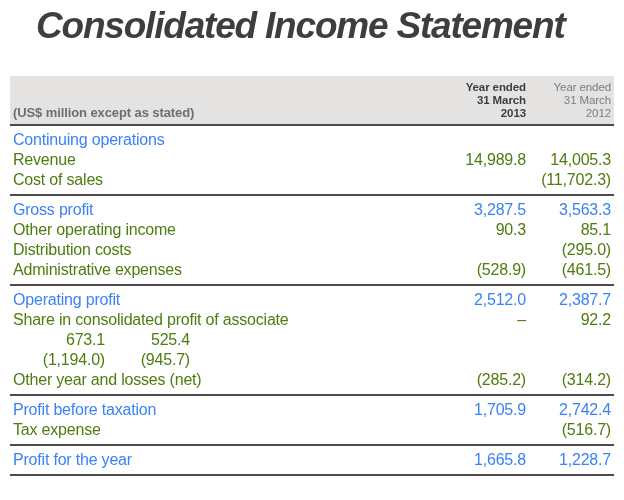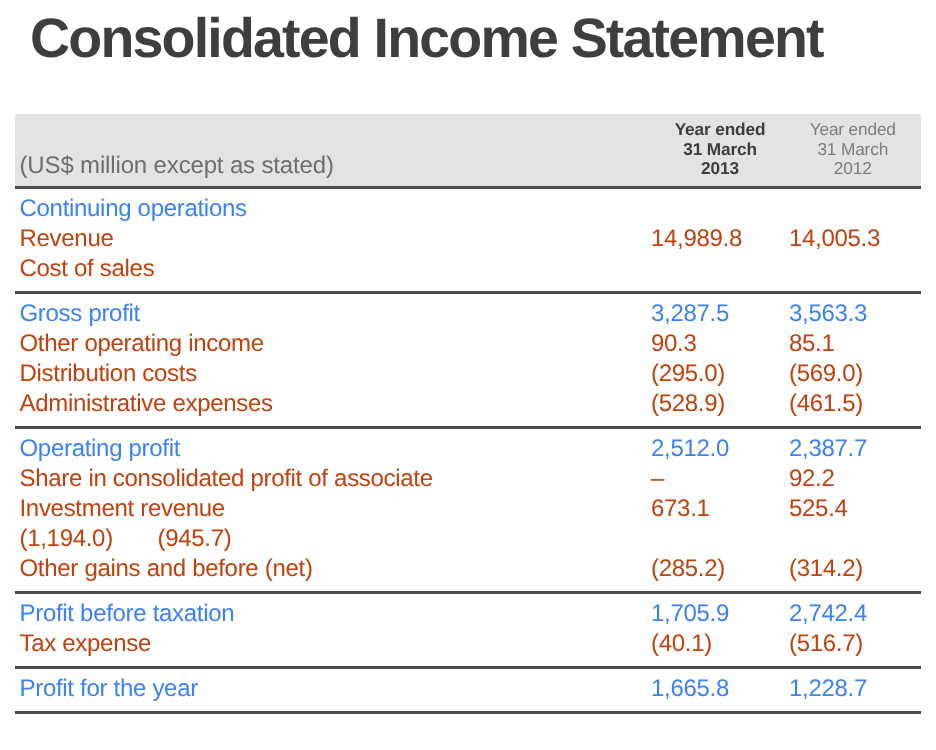--- a/index.html
+++ b/index.html
@@ -3,67 +3,69 @@
 <meta charset="utf-8">
 <style>
   html, body {
     margin: 0; padding: 0;
     width: 624px; height: 500px;
     background: #ffffff;
     overflow: hidden;
     font-family: "Liberation Sans", "DejaVu Sans", sans-serif;
   }
   .page-title {
-    margin: 6px 10px 0 20px;
+    margin: 6px 10px 0 36px;
     font-size: 37px;
     font-weight: 700;
     color: #3e3e3e;
     letter-spacing: -1.2px;
     line-height: 1.1;
     white-space: nowrap;
+    font-style: italic;
   }
   .fin-table { margin: 29px 10px 0 10px; }
 
   .thead {
     display: flex;
     background: #e5e3e1;
     border-bottom: 2px solid #4b4b4b;
     padding: 5px 3px 4px 3px;
   }
   .unit-note {
     align-self: flex-end;
     flex: 1;
-    font-size: 16px;
+    font-size: 13px;
     color: #6e6e70;
     letter-spacing: -0.1px;
+    font-weight: bold;
   }
   .colhead {
-    text-align: center;
+    text-align: right;
     font-size: 11.5px;
     line-height: 13px;
     white-space: pre-line;
     letter-spacing: -0.1px;
   }
   .colhead.c2013 { width: 92px; font-weight: 700; color: #3e3e3e; }
   .colhead.c2012 { width: 85px; color: #7c7c7e; }
 
   .section {
     border-bottom: 2px solid #4b4b4b;
     padding: 4px 3px;
   }
   .row {
     display: flex;
     line-height: 20px;
     font-size: 16px;
-    color: #c2410c;
+    color: #4d7c0f;
     letter-spacing: -0.2px;
   }
   .row.bold { font-weight: 400; color: #3b82f6; }
   .lbl { flex: 1; white-space: nowrap; }
-  .val { width: 92px; text-align: left; }
+  .val { width: 92px; text-align: right; }
   .val.c2 { width: 85px; }
 </style>
 </head>
 <body>
 
 <h1 class="page-title">Consolidated Income Statement</h1>
 
 <div class="fin-table">
   <div class="thead">
     <span class="unit-note">(US$ million except as stated)</span>
@@ -81,79 +83,77 @@
           <span class="val c1"></span>
           <span class="val c2"></span>
         </div>
         <div class="row">
           <span class="lbl">Revenue</span>
           <span class="val c1">14,989.8</span>
           <span class="val c2">14,005.3</span>
         </div>
         <div class="row">
           <span class="lbl">Cost of sales</span>
+          <span class="val c1">(11,702.3)</span>
         </div>
       </div>
       <div class="section">
         <div class="row bold">
           <span class="lbl">Gross profit</span>
           <span class="val c1">3,287.5</span>
           <span class="val c2">3,563.3</span>
         </div>
         <div class="row">
           <span class="lbl">Other operating income</span>
           <span class="val c1">90.3</span>
           <span class="val c2">85.1</span>
         </div>
         <div class="row">
           <span class="lbl">Distribution costs</span>
           <span class="val c1">(295.0)</span>
-          <span class="val c2">(569.0)</span>
         </div>
         <div class="row">
           <span class="lbl">Administrative expenses</span>
           <span class="val c1">(528.9)</span>
           <span class="val c2">(461.5)</span>
         </div>
       </div>
       <div class="section">
         <div class="row bold">
           <span class="lbl">Operating profit</span>
           <span class="val c1">2,512.0</span>
           <span class="val c2">2,387.7</span>
         </div>
         <div class="row">
           <span class="lbl">Share in consolidated profit of associate</span>
           <span class="val c1">–</span>
           <span class="val c2">92.2</span>
         </div>
         <div class="row">
-          <span class="lbl">Investment revenue</span>
           <span class="val c1">673.1</span>
           <span class="val c2">525.4</span>
         </div>
         <div class="row">
           <span class="val c1">(1,194.0)</span>
           <span class="val c2">(945.7)</span>
         </div>
         <div class="row">
-          <span class="lbl">Other gains and before (net)</span>
+          <span class="lbl">Other year and losses (net)</span>
           <span class="val c1">(285.2)</span>
           <span class="val c2">(314.2)</span>
         </div>
       </div>
       <div class="section">
         <div class="row bold">
           <span class="lbl">Profit before taxation</span>
           <span class="val c1">1,705.9</span>
           <span class="val c2">2,742.4</span>
         </div>
         <div class="row">
           <span class="lbl">Tax expense</span>
-          <span class="val c1">(40.1)</span>
           <span class="val c2">(516.7)</span>
         </div>
       </div>
       <div class="section">
         <div class="row bold">
           <span class="lbl">Profit for the year</span>
           <span class="val c1">1,665.8</span>
           <span class="val c2">1,228.7</span>
         </div>
       </div>

